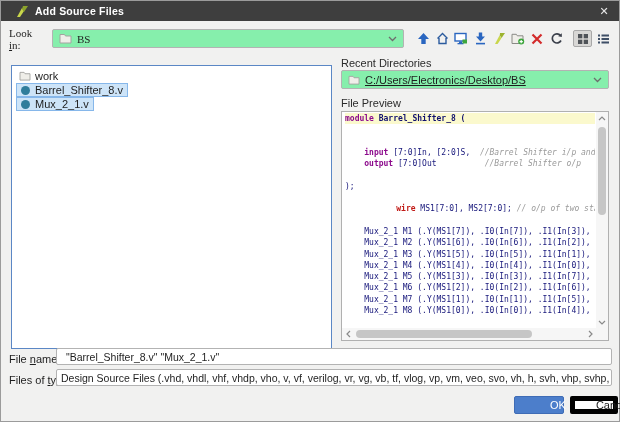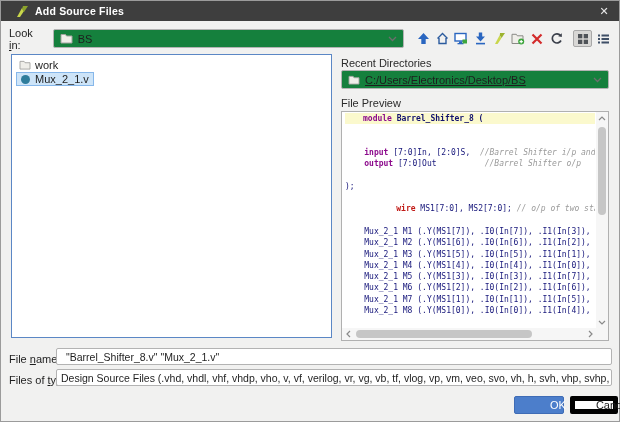--- a/index.html
+++ b/index.html
@@ -12,56 +12,56 @@
 
   
   .titlebar{position:absolute;top:0;left:0;right:0;height:20px;background:#3e3e3e;
     display:flex;align-items:center;padding-left:15px;color:#fff;box-sizing:border-box;}
   .titlebar .app-icon{width:13px;height:13px;margin-right:6px;}
   .titlebar .title{font-size:10.5px;font-weight:bold;letter-spacing:.2px;}
   .titlebar .close{margin-left:auto;width:30px;height:20px;display:flex;align-items:center;
     justify-content:center;font-size:11px;color:#e8e8e8;cursor:default;}
 
   
-  .lookin-row{position:absolute;top:27px;left:8px;right:6px;height:21px;display:flex;align-items:center;}
+  .lookin-row{position:absolute;top:27px;left:8px;right:6px;height:21px;display:flex;align-items:center;font-family:Liberation Serif, serif;}
   .ui-label{font-size:11px;color:#1e1e1e;}
   .mn{text-decoration:underline;}
-  .combo{background:#15803d;border:1px solid #b3b3b3;border-radius:2px;height:19px;
+  .combo{background:#86efac;border:1px solid #b3b3b3;border-radius:2px;height:19px;
     display:flex;align-items:center;padding:0 6px;box-sizing:border-box;gap:5px;}
   .combo .val{font-size:11px;color:#1e1e1e;white-space:nowrap;overflow:hidden;}
   .combo .chev{margin-left:auto;flex:none;}
   .lookin-combo{width:388px;margin-left:9px;}
 
   .tb-icons{display:flex;align-items:center;margin-left:11px;gap:3px;}
   .tb-btn{width:16px;height:16px;display:flex;align-items:center;justify-content:center;}
   .view-group{display:flex;align-items:center;margin-left:9px;gap:2px;}
   .view-btn{width:19px;height:17px;display:flex;align-items:center;justify-content:center;border:1px solid transparent;box-sizing:border-box;}
   .view-btn.pressed{background:#d8d7d5;border:1px solid #a8a8a8;border-radius:2px;}
 
   
-  .file-panel{position:absolute;top:53px;left:10px;width:321px;height:284px;
+  .file-panel{position:absolute;top:64px;left:10px;width:321px;height:284px;
     background:#fff;border:1px solid #5b87c5;box-sizing:border-box;padding:3px 0 15px 4px;}
   .file-row{height:14px;display:flex;align-items:center;}
   .file-item{display:inline-flex;align-items:center;gap:4px;padding:0 4px 0 2px;height:14px;
     font-size:11px;color:#1e1e1e;border:1px solid transparent;box-sizing:border-box;white-space:nowrap;}
   .file-item.selected{background:#cde4f8;border:1px solid #86b7ea;}
   .fi-icon{width:12px;height:11px;display:inline-flex;align-items:center;justify-content:center;flex:none;}
   .fi-icon.verilog-file::before{content:"";width:9px;height:9px;border-radius:50%;background:#2f7d9c;display:block;}
 
   
   .section-label{position:absolute;left:340px;font-size:11px;font-weight:normal;color:#2b2b2b;}
   .recent-combo{position:absolute;top:69px;left:340px;width:268px;}
   .recent-combo .val{font-size:11px;text-decoration:underline;}
 
   .preview-panel{position:absolute;top:110px;left:340px;width:268px;height:230px;
     background:#fff;border:1px solid #b0b0b0;box-sizing:border-box;overflow:hidden;}
   .code-view{position:absolute;top:1px;left:3px;right:13px;bottom:12px;overflow:hidden;
     font-family:"DejaVu Sans Mono",monospace;font-size:8px;line-height:11.3px;white-space:pre;}
   .code-line{height:11.3px;}
-  .code-line.hl{background:#fbf9cd;border-left:1px solid #000;margin-left:-3px;padding-left:20px;
+  .code-line.hl{background:#fbf9cd;border-left:1px solid #000;margin-left:-3px;padding-left:2px;
     margin-right:-13px;padding-right:13px;}
   .seg-kw{color:#8c0a8c;font-weight:bold;}
   .seg-wr{color:#c11b17;font-weight:bold;margin-left:32px;}
   .seg-cm{color:#9a9a9a;font-style:italic;}
   .seg-tx{color:#15157a;}
   .seg-pl{color:#15157a;}
   .seg-id{color:#10106e;font-weight:bold;}
   .seg-ln{color:#15157a;}
 
   .vscroll{position:absolute;top:0;right:0;bottom:12px;width:12px;background:#f6f6f6;}
@@ -201,20 +201,26 @@
             <svg width="12" height="10" viewBox="0 0 13 11">
               <path d="M1 3.5 L1 10 L12 10 L12 3 L6.5 3 L5.5 1.5 L1 1.5 Z" fill="#efeee9" stroke="#a3a3a0" stroke-width="1"></path>
             </svg>
           </span>
           <span class="fi-label">work</span>
         </span>
       </div>
       <div class="file-row">
         <span class="file-item selected">
           <span class="fi-icon verilog-file"></span>
+          <span class="fi-label">Barrel_Shifter_8.v</span>
+        </span>
+      </div>
+      <div class="file-row">
+        <span class="file-item selected">
+          <span class="fi-icon verilog-file"></span>
           <span class="fi-label">Mux_2_1.v</span>
         </span>
       </div>
     </div>
 
   <div class="section-label" style="top:56px;">Recent Directories</div>
   <div class="combo recent-combo">
     <span>
       <svg width="12" height="10" viewBox="0 0 13 11">
           <path d="M1 3.5 L1 10 L12 10 L12 3 L6.5 3 L5.5 1.5 L1 1.5 Z" fill="#efeee9" stroke="#a3a3a0" stroke-width="1"></path>

